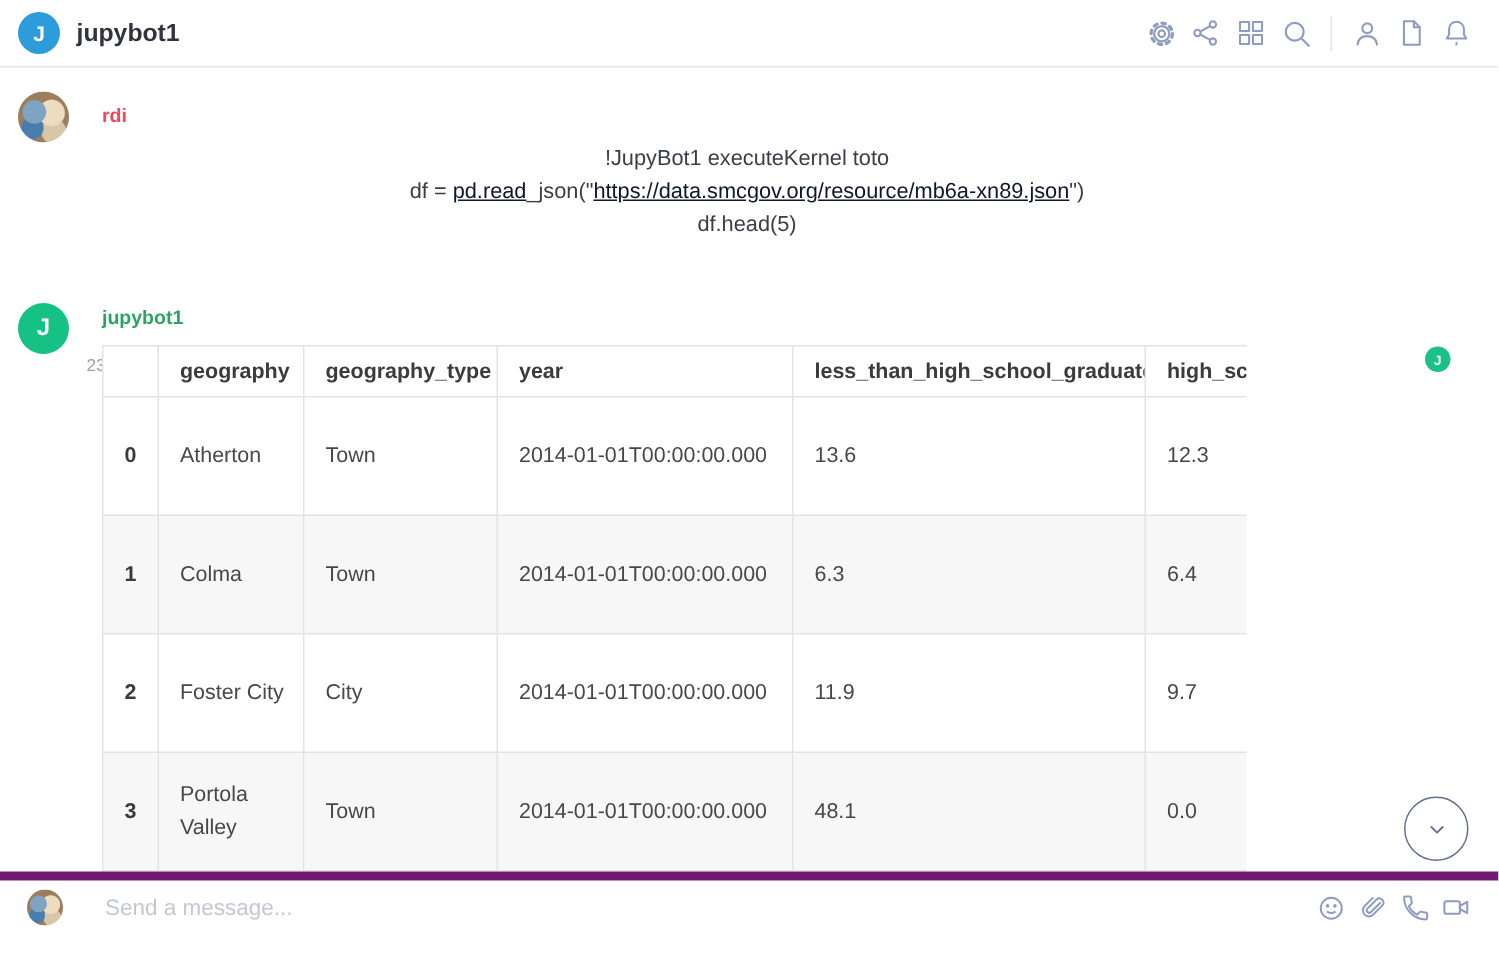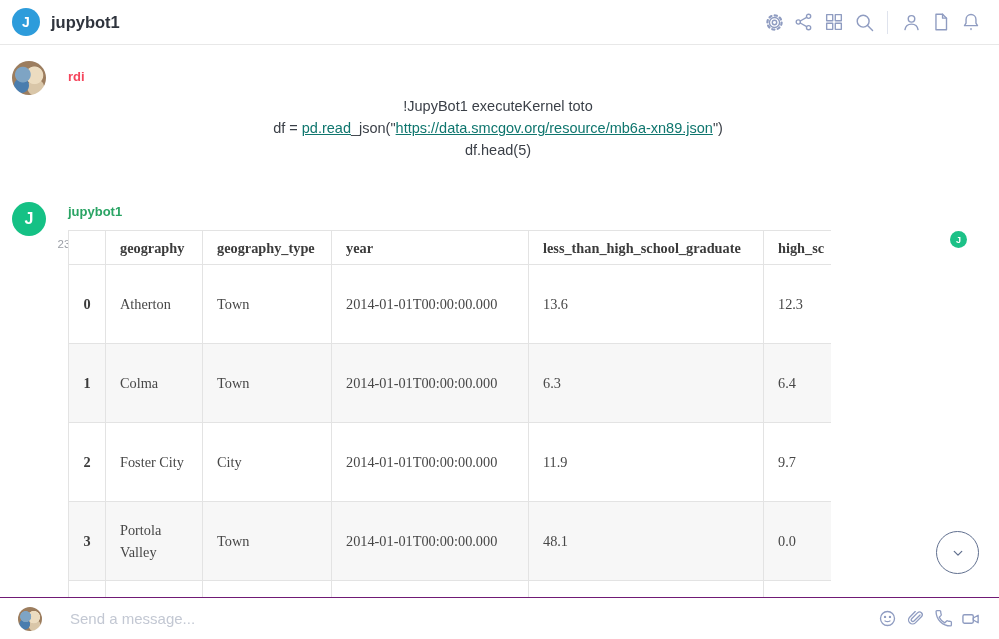--- a/index.html
+++ b/index.html
@@ -43,29 +43,29 @@
     cursor:pointer;
   }
   .bot-avatar {
     border-radius:50%; background:#15c185; color:#fff; font-weight:700;
     display:flex; align-items:center; justify-content:center; cursor:pointer;
   }
   .uname { font-size:13px; font-weight:700; cursor:pointer; }
   .uname.pink { color:#f5455c; }
   .uname.green { color:#2aa464; }
   .msg-text { font-size:14.5px; color:#3a3f47; line-height:22px;text-align:center; }
-  a.msg-link { color:#0f766e; text-decoration:underline; cursor:pointer; }
+  a.msg-link { color:#0f172a; text-decoration:underline; cursor:pointer; }
   .timestamp { font-size:11.5px; color:#9b9fa6; text-align:center; }
 
   
   #table-wrap { left:68px; top:185px; width:763px; height:367px; overflow:hidden; }
   table.df { border-collapse:collapse; table-layout:fixed; width:875px; background:#fff; font-size:14.3px; color:#474747; }
   table.df th, table.df td {
     border:1px solid #e3e3e3; padding:0 6px 0 14px;
-    vertical-align:middle; text-align:left; overflow:hidden; line-height:22px;font-family:Liberation Serif, serif;
+    vertical-align:middle; text-align:left; overflow:hidden; line-height:22px;
   }
   table.df thead tr { height:34px; }
   table.df thead th { font-weight:700; color:#3b3b3b; }
   table.df tbody tr { height:79px; }
   table.df tbody th { font-weight:700; color:#3b3b3b; text-align:center; padding:0; }
   table.df tbody tr.alt { background:#f7f7f7; }
 
   .mini-badge {
     left:950px; top:186px; width:17px; height:17px; border-radius:50%;
     background:#1cc187; color:#fff; font-size:9px; font-weight:700;
@@ -73,22 +73,22 @@
   }
   #scroll-btn {
     left:936px; top:486px; width:43px; height:43px; border-radius:50%;
     border:1.5px solid #61708f; background:rgba(255,255,255,0.6);
     display:flex; align-items:center; justify-content:center; cursor:pointer;
   }
   #scroll-btn svg { stroke:#61708f; fill:none; stroke-width:1.5; stroke-linecap:round; stroke-linejoin:round; }
 
   
   #composer {
-    position:absolute; left:0; right:0; bottom:0; height:42px;
-    background:#fff; border-top:1px solid #701a75;
+    position:absolute; left:0; right:0; bottom:16px; height:42px;
+    background:#fff; border-top:6px solid #701a75;
     display:flex; align-items:center; padding:0 14px 0 18px; z-index:6;justify-content:space-between;
   }
   #composer .comp-avatar { width:24px; height:24px; flex:0 0 auto; }
   #composer input {
     margin-left:26px; flex:1; border:none; outline:none; background:transparent;
     font-family:"Liberation Sans", sans-serif; font-size:15px; color:#444;
   }
   #composer input::placeholder { color:#c3c8d3; }
   .cicon { width:28px; height:28px; display:flex; align-items:center; justify-content:center; cursor:pointer; }
 </style>

